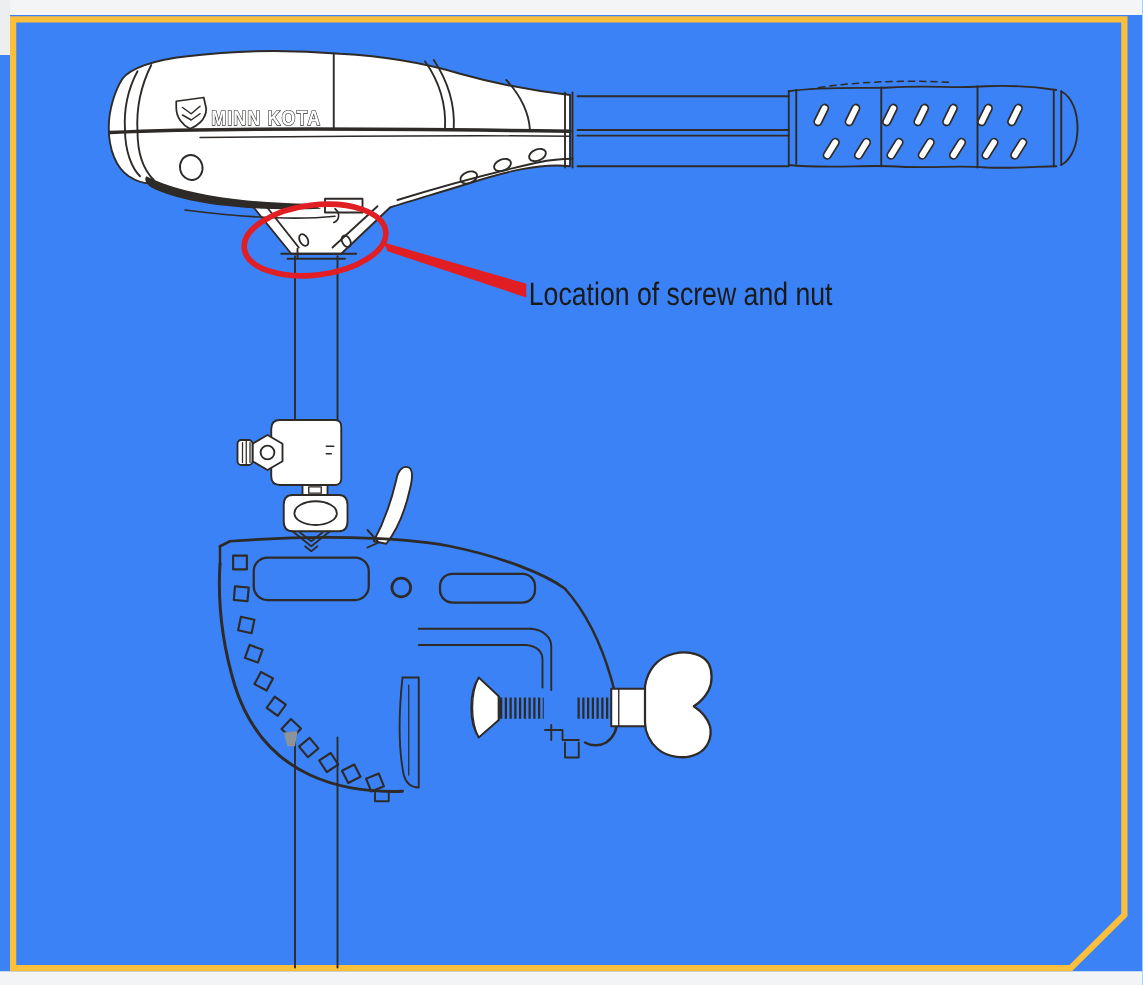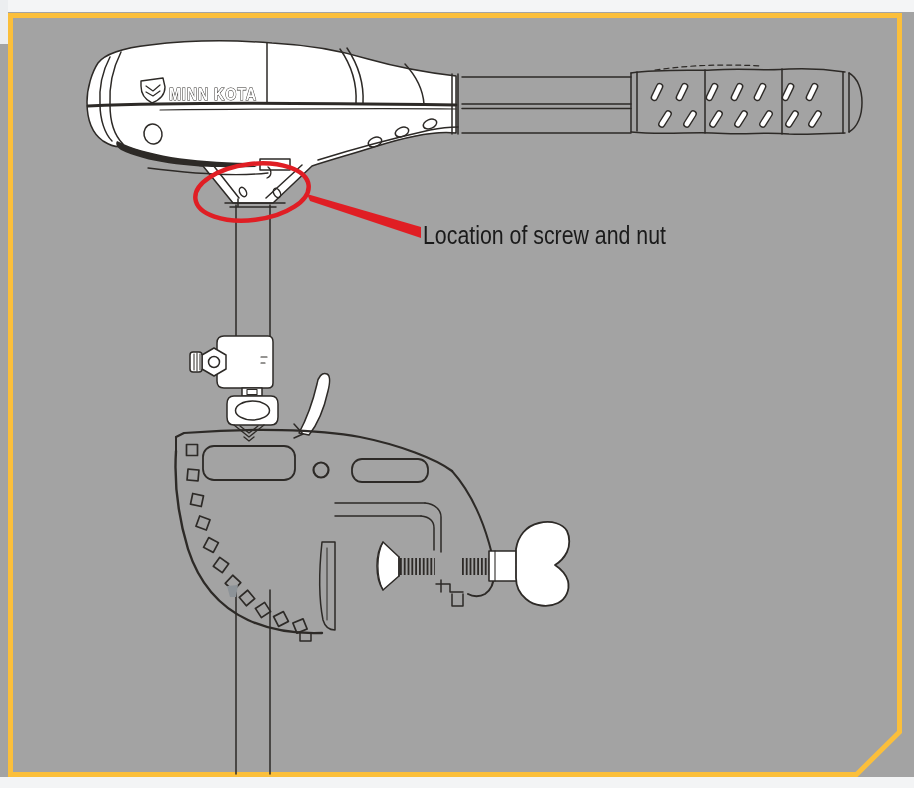--- a/index.html
+++ b/index.html
@@ -1,16 +1,16 @@
 <!DOCTYPE html>
 <html><head>
 <meta charset="utf-8">
 <style>
   html,body{margin:0;padding:0;background:#ffffff;}
-  .stage{position:relative;width:914px;height:788px;background:#a3a3a3;overflow:hidden;
+  .stage{position:relative;width:914px;height:788px;background:#3b82f6;overflow:hidden;
          font-family:"Liberation Sans",sans-serif;}
   .stage svg{position:absolute;left:0;top:0;}
   .callout-text{font-family:"Liberation Sans",sans-serif;fill:#1a1a1a;}
   .logo-text{font-family:"Liberation Sans",sans-serif;font-weight:bold;fill:#ffffff;
              stroke:#2d2a27;stroke-width:1.05;paint-order:stroke fill;letter-spacing:1px;}
 </style>
 </head>
 <body>
 
 <div class="stage">

